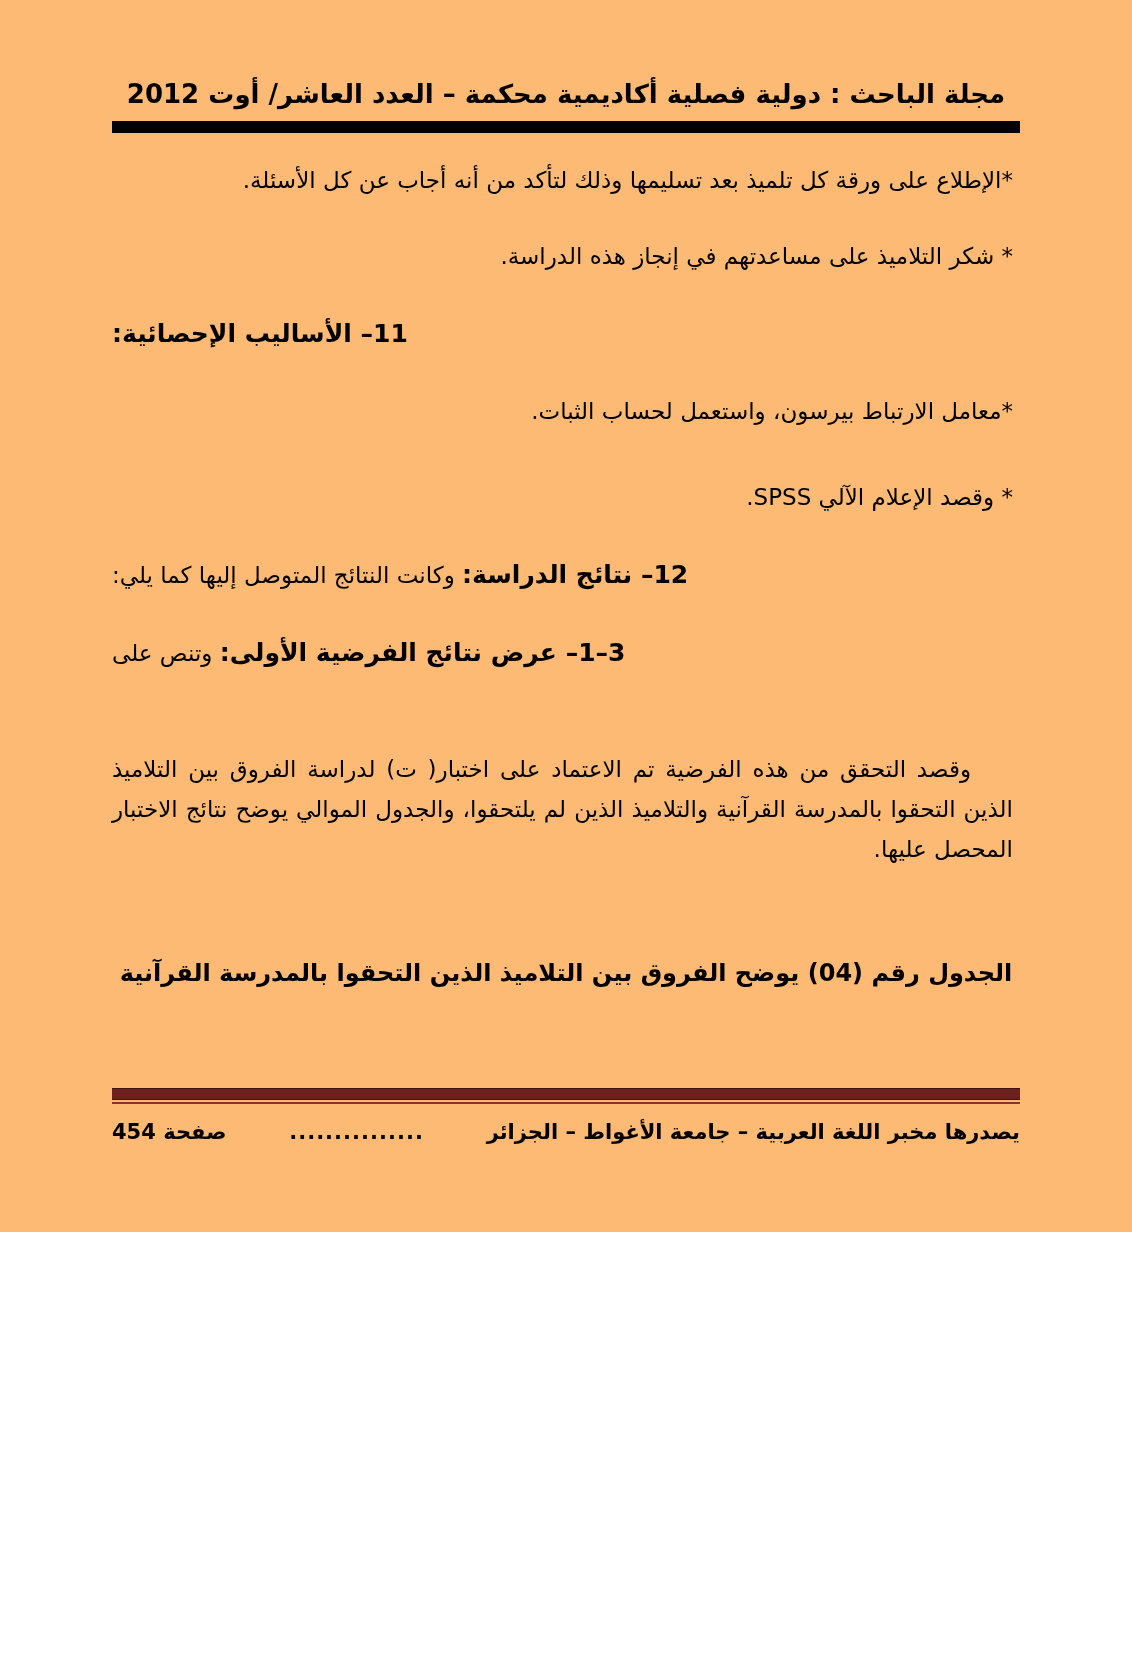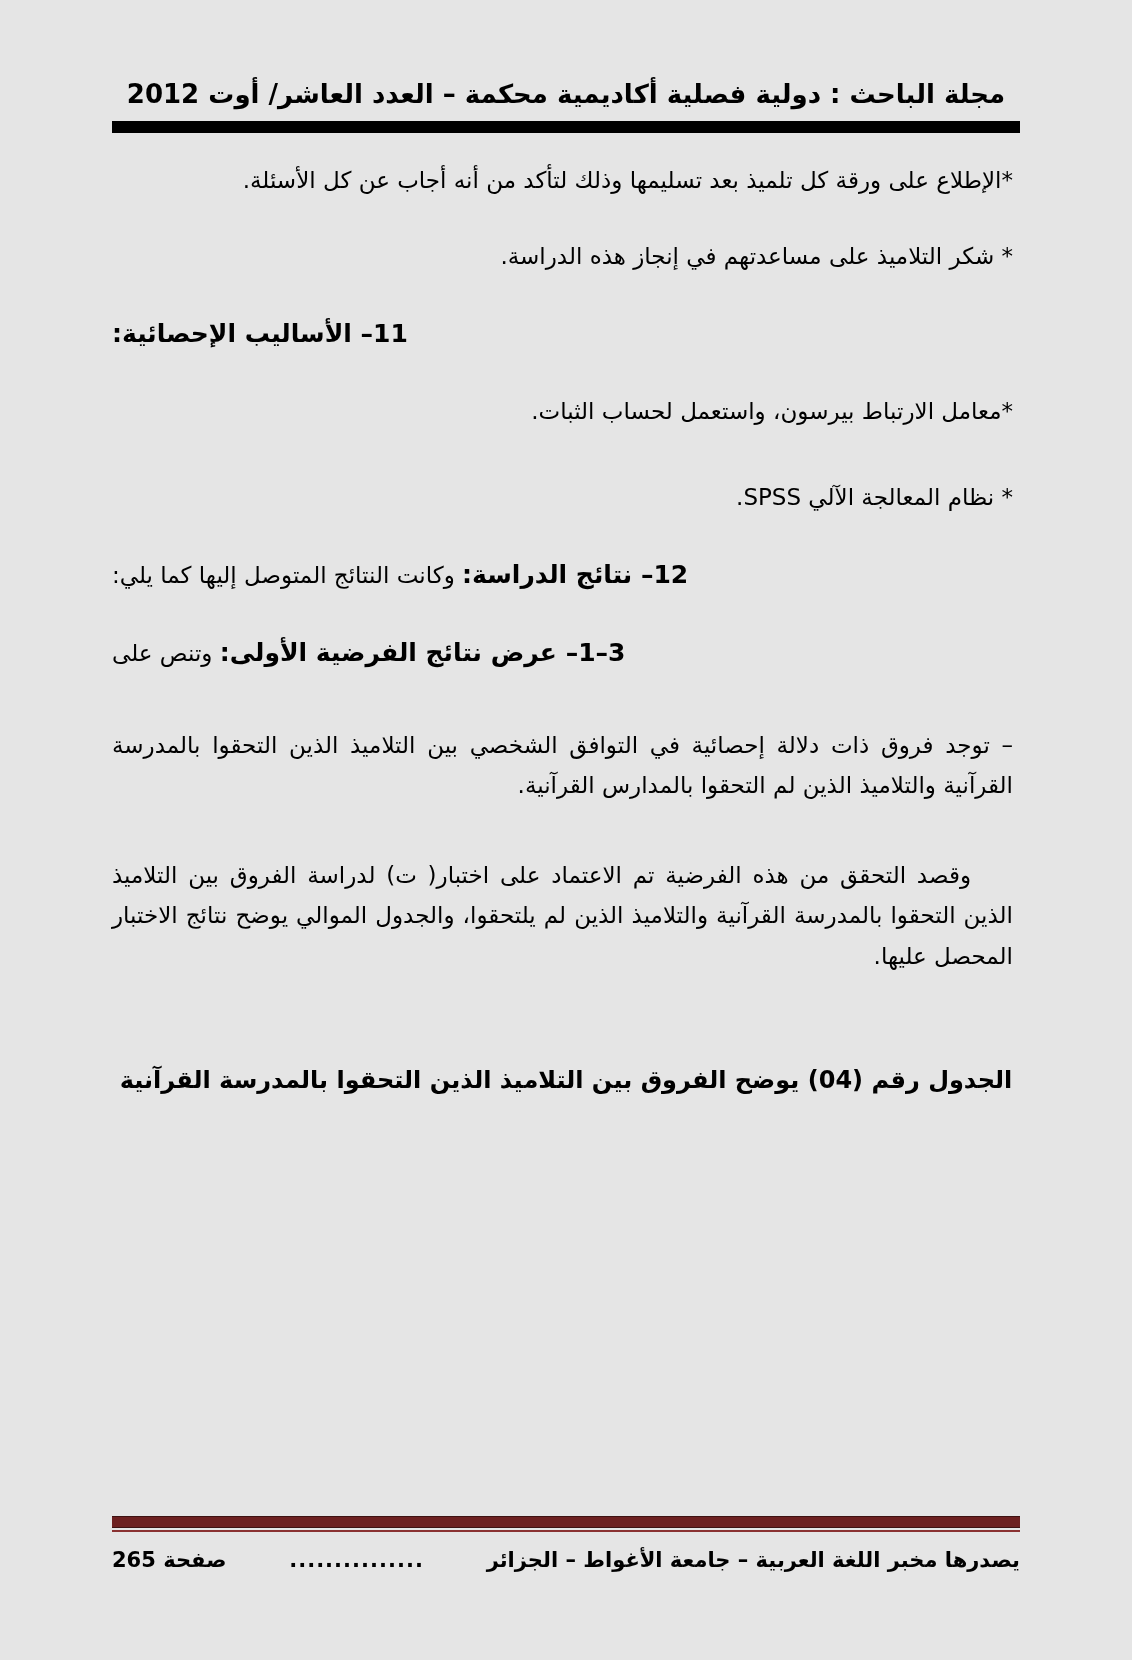--- a/index.html
+++ b/index.html
@@ -7,23 +7,23 @@
     margin: 0;
     padding: 0;
     background: #ffffff;
   }
   body {
     font-family: "DejaVu Sans", "Liberation Sans", sans-serif;
   }
   .page {
     position: relative;
     width: 1132px;
-    height: 1660px;
+    height: 1232px;
     margin: 0 auto;
-    background: #e5e5e5;
+    background: #fdba74;
     box-sizing: border-box;
     overflow: hidden;
   }
 
   
   .page-header {
     position: absolute;
     top: 78px;
     left: 112px;
     right: 112px;
@@ -169,47 +169,46 @@
 
     <div class="spacer-sm"></div>
 
     <p class="para">*معامل الارتباط بيرسون، واستعمل لحساب الثبات.</p>
 
     <div class="spacer-sm"></div>
 
 
     <div class="spacer-sm"></div>
 
-    <p class="para"><span>* نظام المعالجة الآلي </span><span class="latin">SPSS</span><span>.</span></p>
+    <p class="para"><span>* وقصد الإعلام الآلي </span><span class="latin">SPSS</span><span>.</span></p>
 
     <div class="spacer-sm"></div>
 
     <h2 class="heading"><span>12– نتائج الدراسة:</span><span class="normal"> وكانت النتائج المتوصل إليها كما يلي:</span></h2>
 
     <div class="spacer-sm"></div>
 
     <h2 class="heading"><span>3–1– عرض نتائج الفرضية الأولى:</span><span class="normal"> وتنص على</span></h2>
 
     <div class="spacer-md"></div>
 
-    <p class="para">– توجد فروق ذات دلالة إحصائية في التوافق الشخصي بين التلاميذ الذين التحقوا بالمدرسة القرآنية والتلاميذ الذين لم التحقوا بالمدارس القرآنية.</p>
 
     <div class="spacer-md"></div>
 
     <p class="para indent">وقصد التحقق من هذه الفرضية تم الاعتماد على اختبار( ت) لدراسة الفروق بين التلاميذ الذين التحقوا بالمدرسة القرآنية والتلاميذ الذين لم يلتحقوا، والجدول الموالي يوضح نتائج الاختبار المحصل عليها.</p>
 
     <div class="spacer-md"></div>
 
     <p class="table-caption">الجدول رقم (04) يوضح الفروق بين التلاميذ الذين التحقوا بالمدرسة القرآنية</p>
 
   </div>
 
   <div class="page-footer">
     <div class="footer-rule-outer"></div>
     <div class="footer-rule-inner"></div>
     <div class="footer-row">
       <div class="footer-right">يصدرها مخبر اللغة العربية  –  جامعة الأغواط  –  الجزائر</div>
       <div class="footer-center">...............</div>
-      <div class="footer-left">صفحة 265</div>
+      <div class="footer-left">صفحة 454</div>
     </div>
   </div>
 
 </div>
 
 </body></html>

